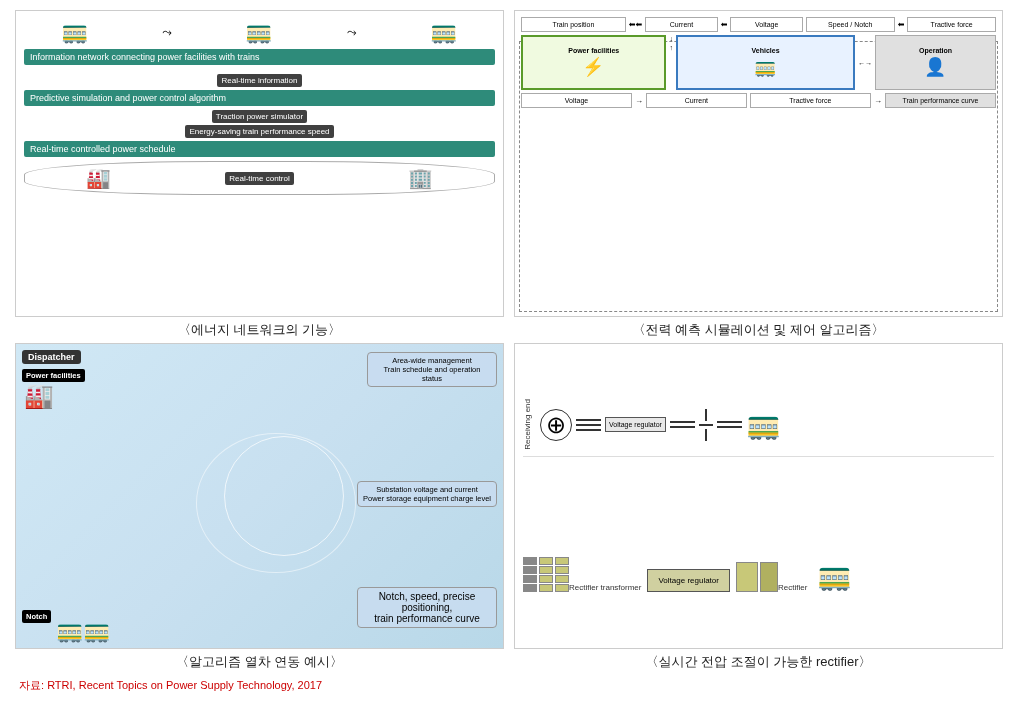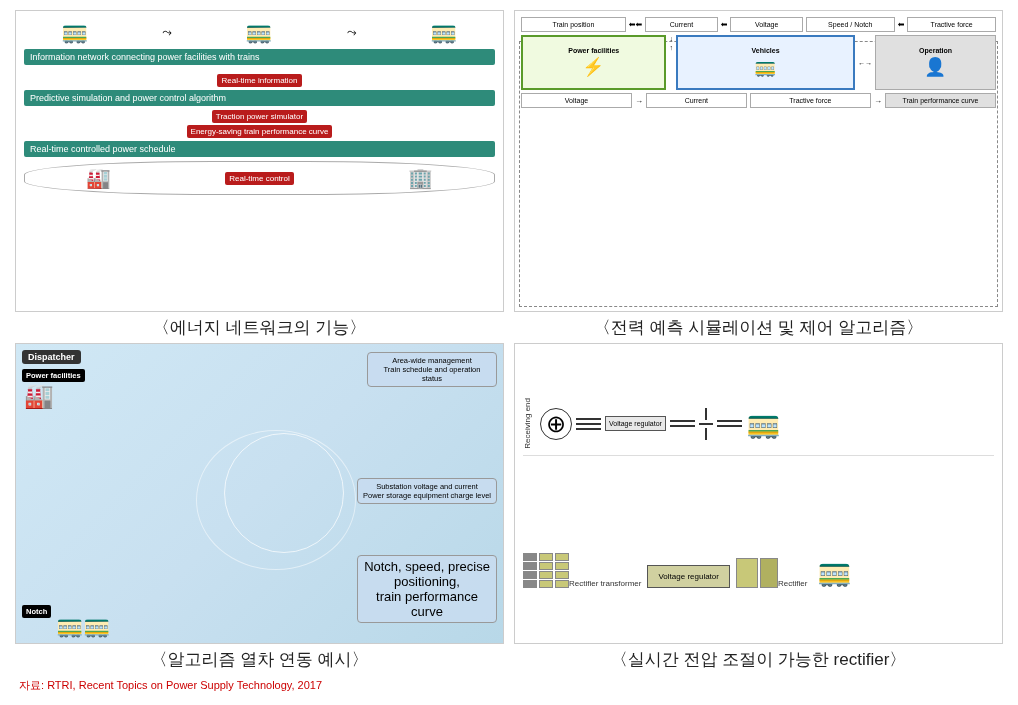--- a/index.html
+++ b/index.html
@@ -41,21 +41,21 @@
     .diagram-box {
       border: 1px solid #ccc;
       flex: 1;
       width: 100%;
       position: relative;
       overflow: hidden;
       background: #fff;
     }
 
     .caption {
-      font-size: 17px;
+      font-size: 13px;
       text-align: center;
       padding: 4px 0;
       font-family: 'Malgun Gothic', Arial, sans-serif;
       color: #222;
     }
 
     .source-text {
       font-size: 11px;
       color: #333;
       padding: 4px 0;
@@ -76,21 +76,21 @@
     .q1-bar {
       background: #2e8b7a;
       color: white;
       font-size: 9px;
       padding: 3px 6px;
       margin-bottom: 4px;
       border-radius: 2px;
     }
 
     .red-label {
-      background: #b91c1c;
+      background: #404040;
       color: white;
       font-size: 8px;
       padding: 2px 4px;
       border-radius: 2px;
       text-align: center;
     }
 
     .building-icon {
       font-size: 20px;
     }
@@ -321,21 +321,21 @@
           <div class="q1-bar">Information network connecting power facilities with trains</div>
 
           <div style="text-align:center; margin-bottom:3px;">
             <span class="red-label">Real-time information</span>
           </div>
 
           <div class="q1-bar">Predictive simulation and power control algorithm</div>
 
           <div style="display:flex; flex-direction:column; align-items:center; gap:2px; margin-bottom:3px;">
             <span class="red-label">Traction power simulator</span>
-            <span class="red-label">Energy-saving train performance curve</span>
+            <span class="red-label">Energy-saving train performance speed</span>
           </div>
 
           <div class="q1-bar">Real-time controlled power schedule</div>
 
           <div style="display:flex; justify-content:space-around; align-items:center; border:1px solid #aaa; border-radius:40%; padding:4px; margin-top:3px;">
             <span class="building-icon">🏭</span>
             <span class="red-label">Real-time control</span>
             <span class="building-icon">🏢</span>
           </div>
         </div>
@@ -410,21 +410,21 @@
 
           <div class="info-bubble" style="top: 45%; right: 6px; max-width: 140px;">
             <span style="font-size:7.5px; white-space:pre-line;">Substation voltage and current
 Power storage equipment charge level</span>
           </div>
           <div class="info-bubble" style="top: 8px; right: 6px; max-width: 130px;">
             <span style="font-size:7.5px; white-space:pre-line;">Area-wide management
 Train schedule and operation status</span>
           </div>
           <div class="info-bubble" style="bottom: 20px; right: 6px; max-width: 140px;">
-            <span style="font-size:13px; white-space:pre-line;">Notch, speed, precise positioning,
+            <span style="font-size:10px; white-space:pre-line;">Notch, speed, precise positioning,
 train performance curve</span>
           </div>
 
           <div class="trains-box">Notch</div>
           <div style="position:absolute; bottom:4px; left:40px; font-size:22px;">🚃🚃</div>
 
           <div style="position:absolute; top:38px; left:8px; font-size:24px;">🏭</div>
         </div>
       </div>
       <div class="caption">〈알고리즘 열차 연동 예시〉</div>

